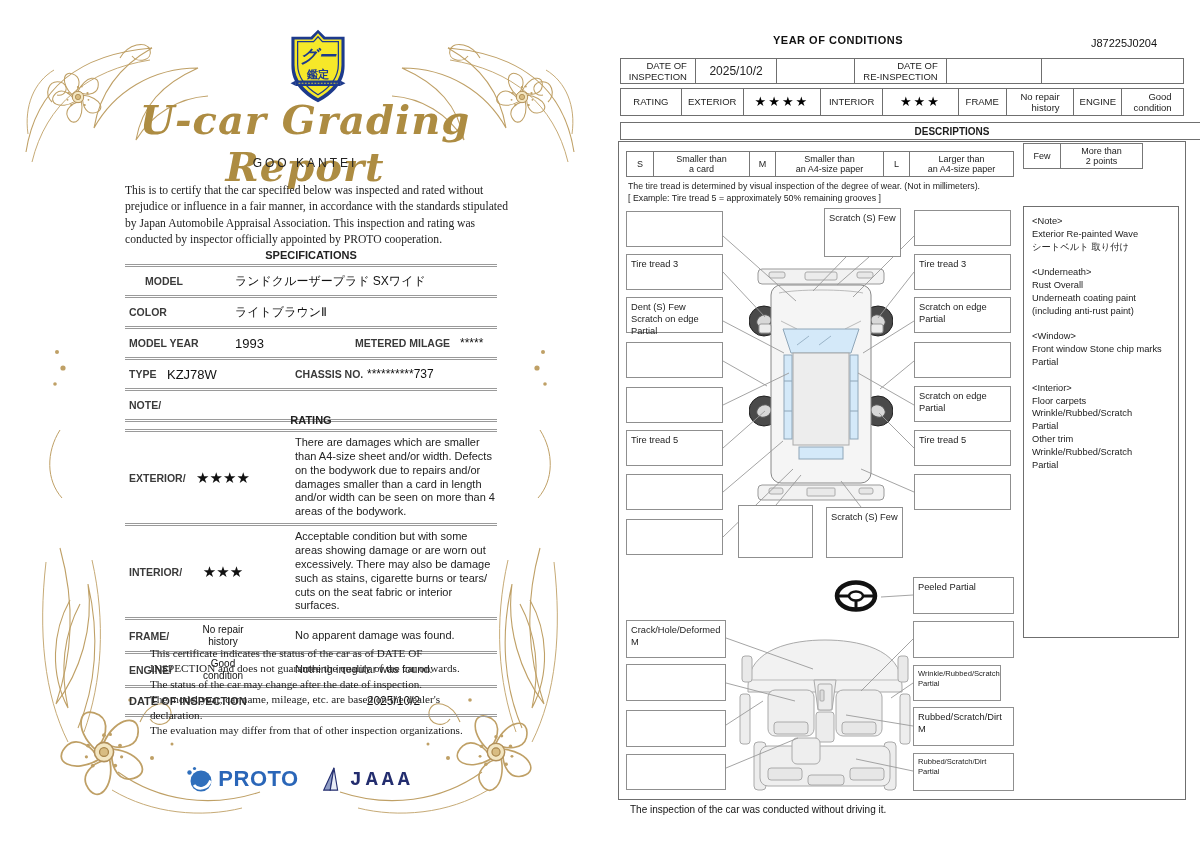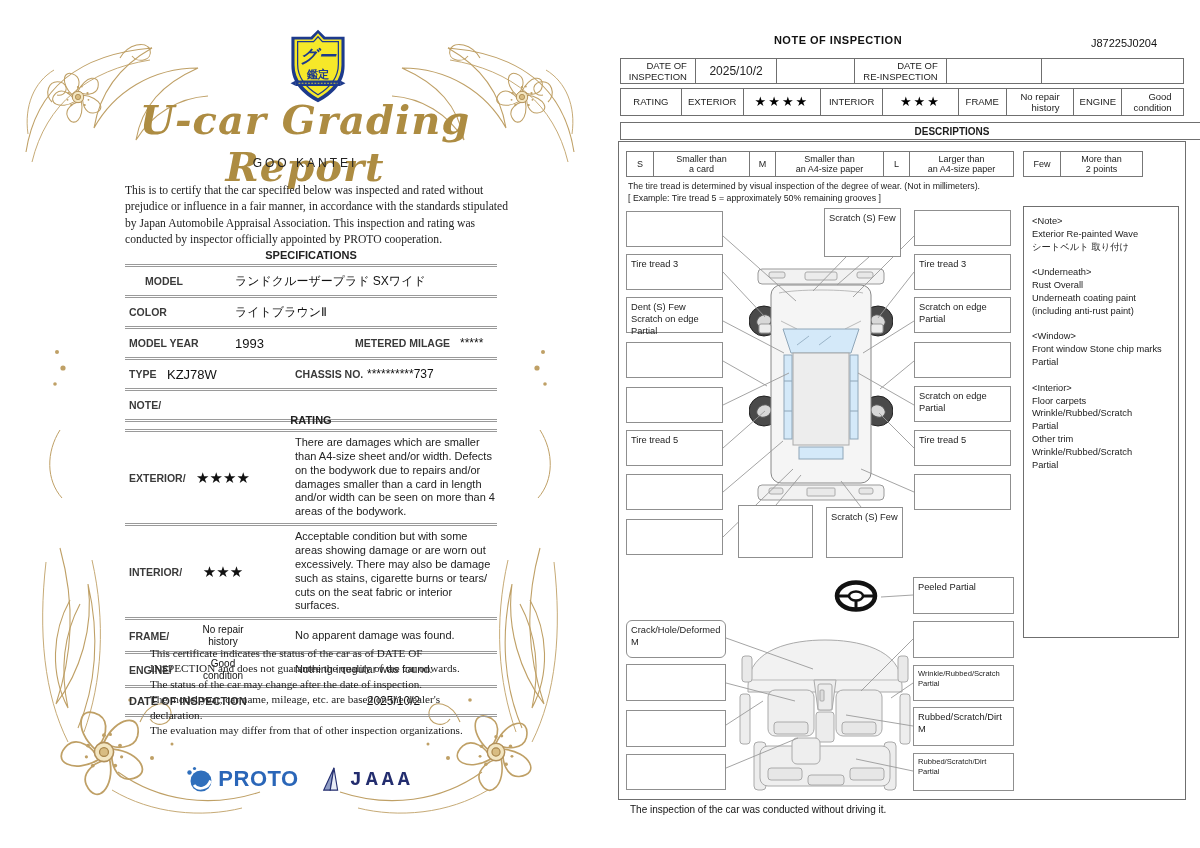--- a/index.html
+++ b/index.html
@@ -247,21 +247,21 @@
           <path d="M3,27 L14,3 L10,27 Z" fill="#8e9cc4" stroke="#232d6e" stroke-width="1.2"></path>
           <path d="M14,3 L18,27 L10,27 Z" fill="#e8ecf6" stroke="#232d6e" stroke-width="1.2"></path>
         </svg>
         <span class="jaaa-txt">JAAA</span>
       </div>
     </div>
   </div>
 
   <div class="page-right">
 
-    <div class="rp-title">NOTE OF INSPECTION</div>
+    <div class="rp-title">YEAR OF CONDITIONS</div>
     <div class="rp-no">J87225J0204</div>
 
     <div class="htable" style="top:30px;width:564px;height:26px;">
       <div class="ct" style="width:74px;">DATE OF
 INSPECTION</div>
       <div class="ct val" style="width:82px;">2025/10/2</div>
       <div class="ct" style="width:78px;"></div>
       <div class="ct" style="width:92px;">DATE OF
 RE-INSPECTION</div>
       <div class="ct val" style="width:96px;"></div>
@@ -290,21 +290,21 @@
         <div class="lg" style="width:26px;">S</div>
         <div class="lg" style="width:96px;">Smaller than
 a card</div>
         <div class="lg" style="width:26px;">M</div>
         <div class="lg" style="width:108px;">Smaller than
 an A4-size paper</div>
         <div class="lg" style="width:26px;">L</div>
         <div class="lg" style="width:104px;">Larger than
 an A4-size paper</div>
       </div>
-      <div class="legend" style="left:404px;top:9px;">
+      <div class="legend" style="left:404px;top:1px;">
         <div class="lg" style="width:36px;">Few</div>
         <div class="lg" style="width:82px;">More than
 2 points</div>
       </div>
 
       <div class="tread-note" style="top:39px;">The tire tread is determined by visual inspection of the degree of wear. (Not in millimeters).</div>
       <div class="tread-note" style="top:51px;">[ Example: Tire tread 5 = approximately 50% remaining grooves ]</div>
 
       <svg class="abs" style="left:130px;top:121px;" width="144" height="240" viewBox="0 0 144 240">
         <g fill="#4a4a4a" stroke="#222">
@@ -424,28 +424,28 @@
       <div class="cbox" style="left:207px;top:365px;width:77px;height:51px;">Scratch (S) Few</div>
 
       <div class="cbox" style="left:295px;top:68px;"></div>
       <div class="cbox" style="left:295px;top:112px;">Tire tread 3</div>
       <div class="cbox" style="left:295px;top:155px;">Scratch on edge Partial</div>
       <div class="cbox" style="left:295px;top:200px;"></div>
       <div class="cbox" style="left:295px;top:244px;">Scratch on edge Partial</div>
       <div class="cbox" style="left:295px;top:288px;">Tire tread 5</div>
       <div class="cbox" style="left:295px;top:332px;"></div>
 
-      <div class="cbox" style="left:7px;top:478px;width:100px;height:38px;border-radius:6px;">Crack/Hole/Deformed M</div>
+      <div class="cbox" style="left:7px;top:478px;width:100px;height:38px;">Crack/Hole/Deformed M</div>
       <div class="cbox" style="left:7px;top:522px;width:100px;height:37px;"></div>
       <div class="cbox" style="left:7px;top:568px;width:100px;height:37px;"></div>
       <div class="cbox" style="left:7px;top:612px;width:100px;height:36px;"></div>
 
       <div class="cbox" style="left:294px;top:435px;width:101px;height:37px;">Peeled Partial</div>
       <div class="cbox" style="left:294px;top:479px;width:101px;height:37px;"></div>
-      <div class="cbox sm" style="left:294px;top:523px;width:101px;height:36px;">Wrinkle/Rubbed/Scratch Partial</div>
+      <div class="cbox sm" style="left:294px;top:523px;width:88px;height:36px;">Wrinkle/Rubbed/Scratch Partial</div>
       <div class="cbox" style="left:294px;top:565px;width:101px;height:39px;">Rubbed/Scratch/Dirt M</div>
       <div class="cbox sm" style="left:294px;top:611px;width:101px;height:38px;">Rubbed/Scratch/Dirt Partial</div>
 
       <div class="notes-col">&lt;Note&gt;
 Exterior Re-painted Wave
 シートベルト 取り付け
 
 &lt;Underneath&gt;
 Rust Overall
 Underneath coating paint

